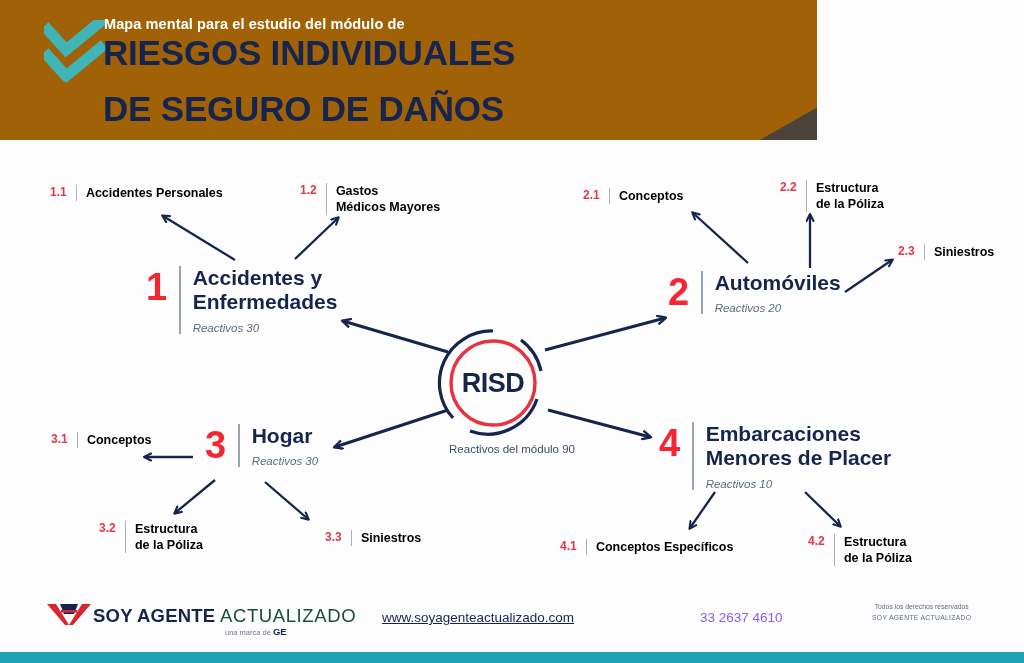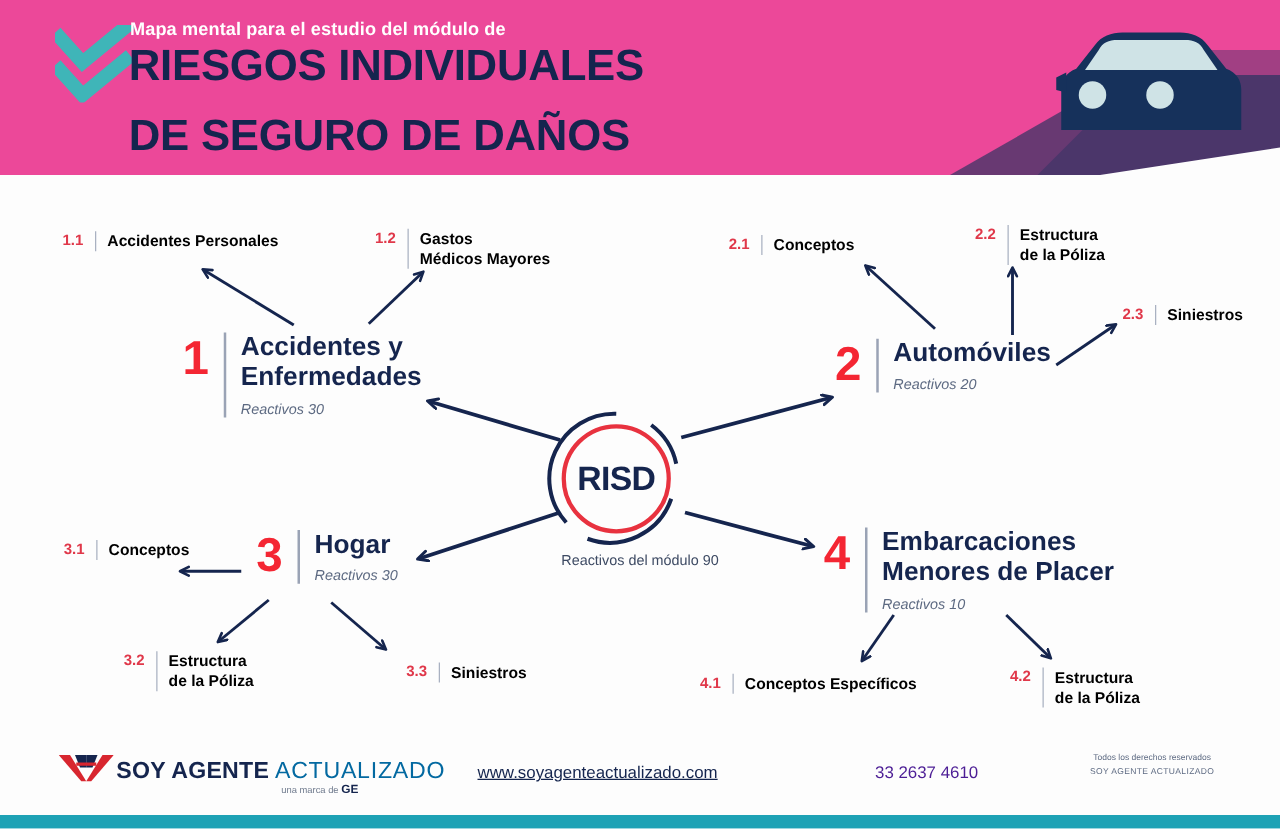--- a/index.html
+++ b/index.html
@@ -18,22 +18,22 @@
     width: 1024px;
     height: 663px;
     background: #fdfdfd;
     overflow: hidden;
   }
 
   
   .header {
     position: absolute;
     left: 0; top: 0;
-    width: 1024px; height: 140px;
-    background: #ec4899;
+    width: 817px; height: 140px;
+    background: #a16207;
     overflow: hidden;
   }
   .header-svg {
     position: absolute;
     left: 0; top: 0;
   }
   .checks {
     position: absolute;
     left: 44px; top: 20px;
     width: 66px; height: 62px;
@@ -158,42 +158,42 @@
     width: 44px; height: 26px;
   }
   .logo-txt {
     position: absolute;
     left: 93px; top: 605px;
     font-size: 18.5px;
     white-space: nowrap;
     letter-spacing: 0.2px;
   }
   .logo-txt .b1 { font-weight: bold; color: #15254e; }
-  .logo-txt .b2 { font-weight: normal; color: #0369a1; letter-spacing: 0.6px;}
+  .logo-txt .b2 { font-weight: normal; color: #14532d; letter-spacing: 0.6px;}
   .logo-sub {
     position: absolute;
     left: 225px; top: 626px;
     font-size: 7.5px;
     color: #6f7a8d;
     white-space: nowrap;
   }
   .logo-sub b { color: #15254e; font-size: 9.5px; }
   .site {
     position: absolute;
     left: 382px; top: 610px;
     font-size: 13.5px;
     color: #15254e;
     text-decoration: underline;
     white-space: nowrap;
   }
   .phone {
     position: absolute;
     left: 700px; top: 610px;
     font-size: 13.5px;
-    color: #4c1d95;
+    color: #8b5cf6;
     white-space: nowrap;
   }
   .rights {
     position: absolute;
     left: 872px; top: 602px;
     font-size: 6.8px;
     color: #5d6a82;
     line-height: 1.55;
     text-align: center;
     white-space: nowrap;

